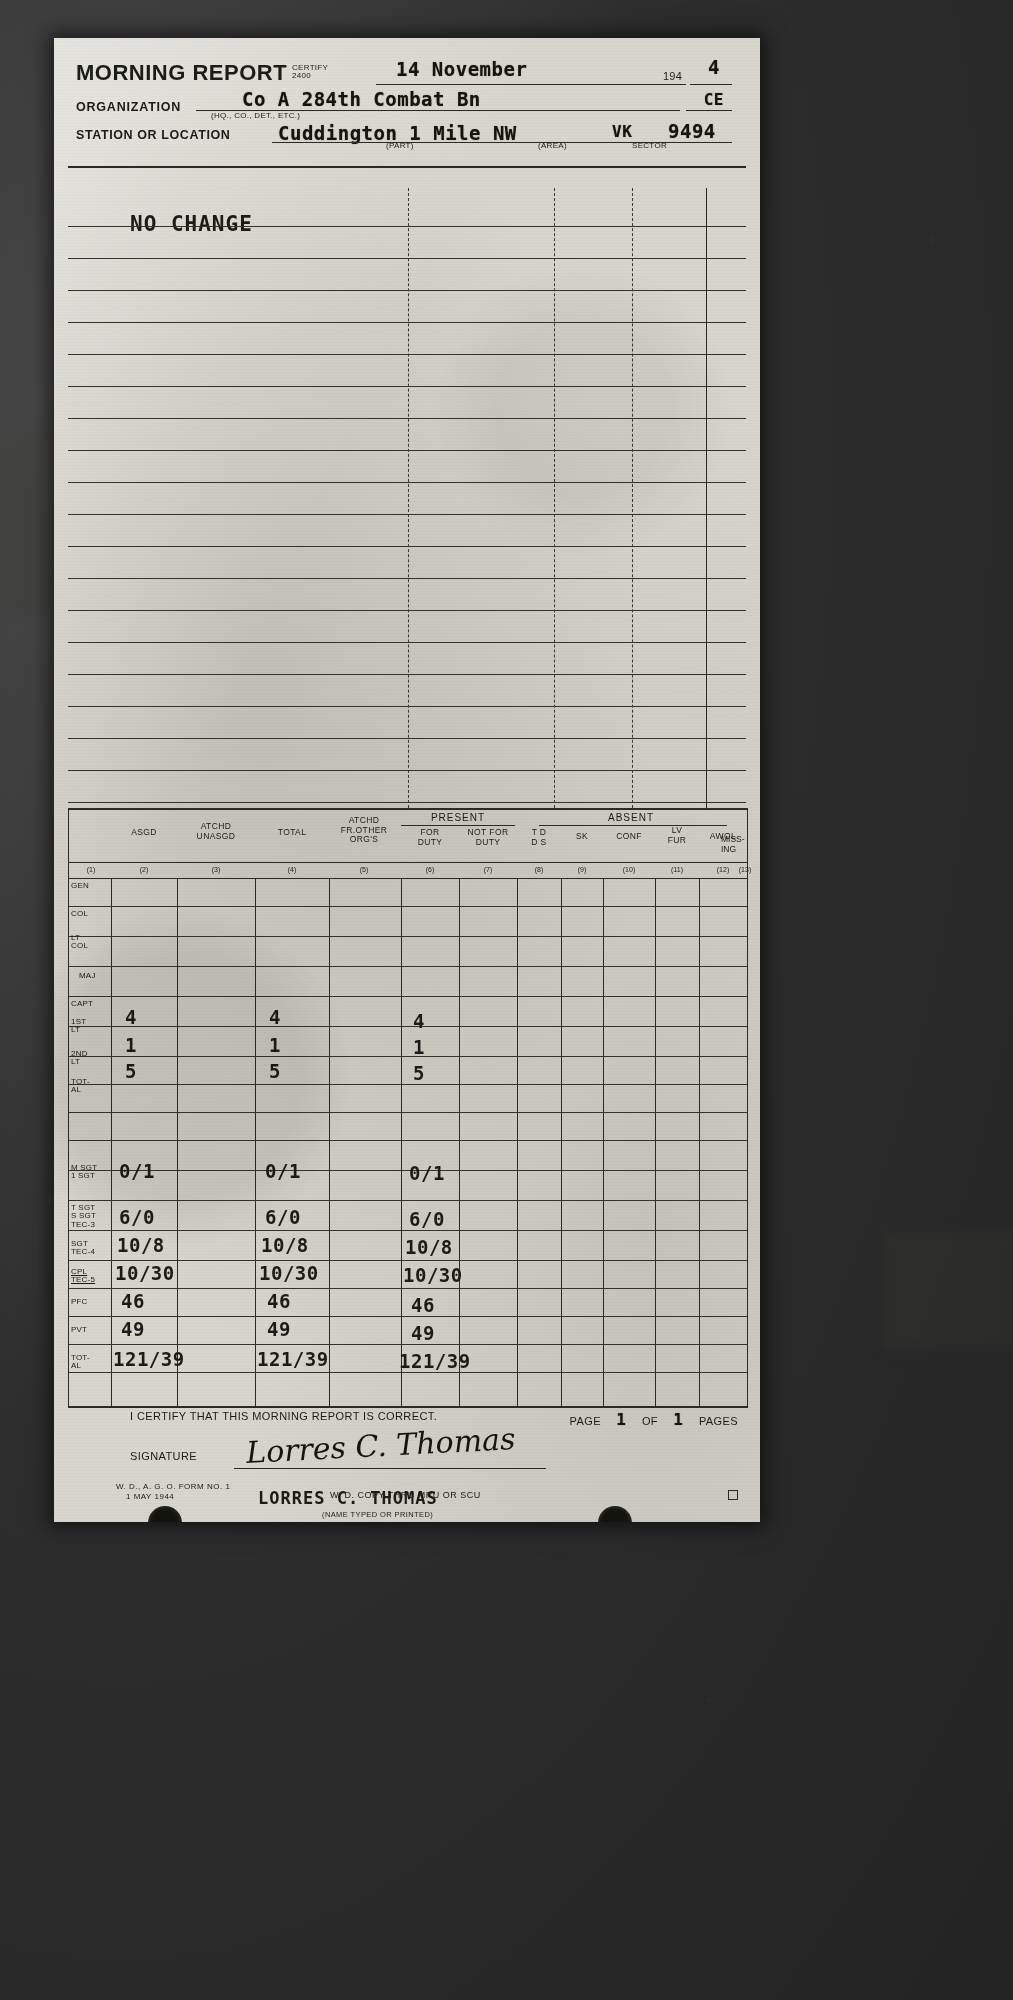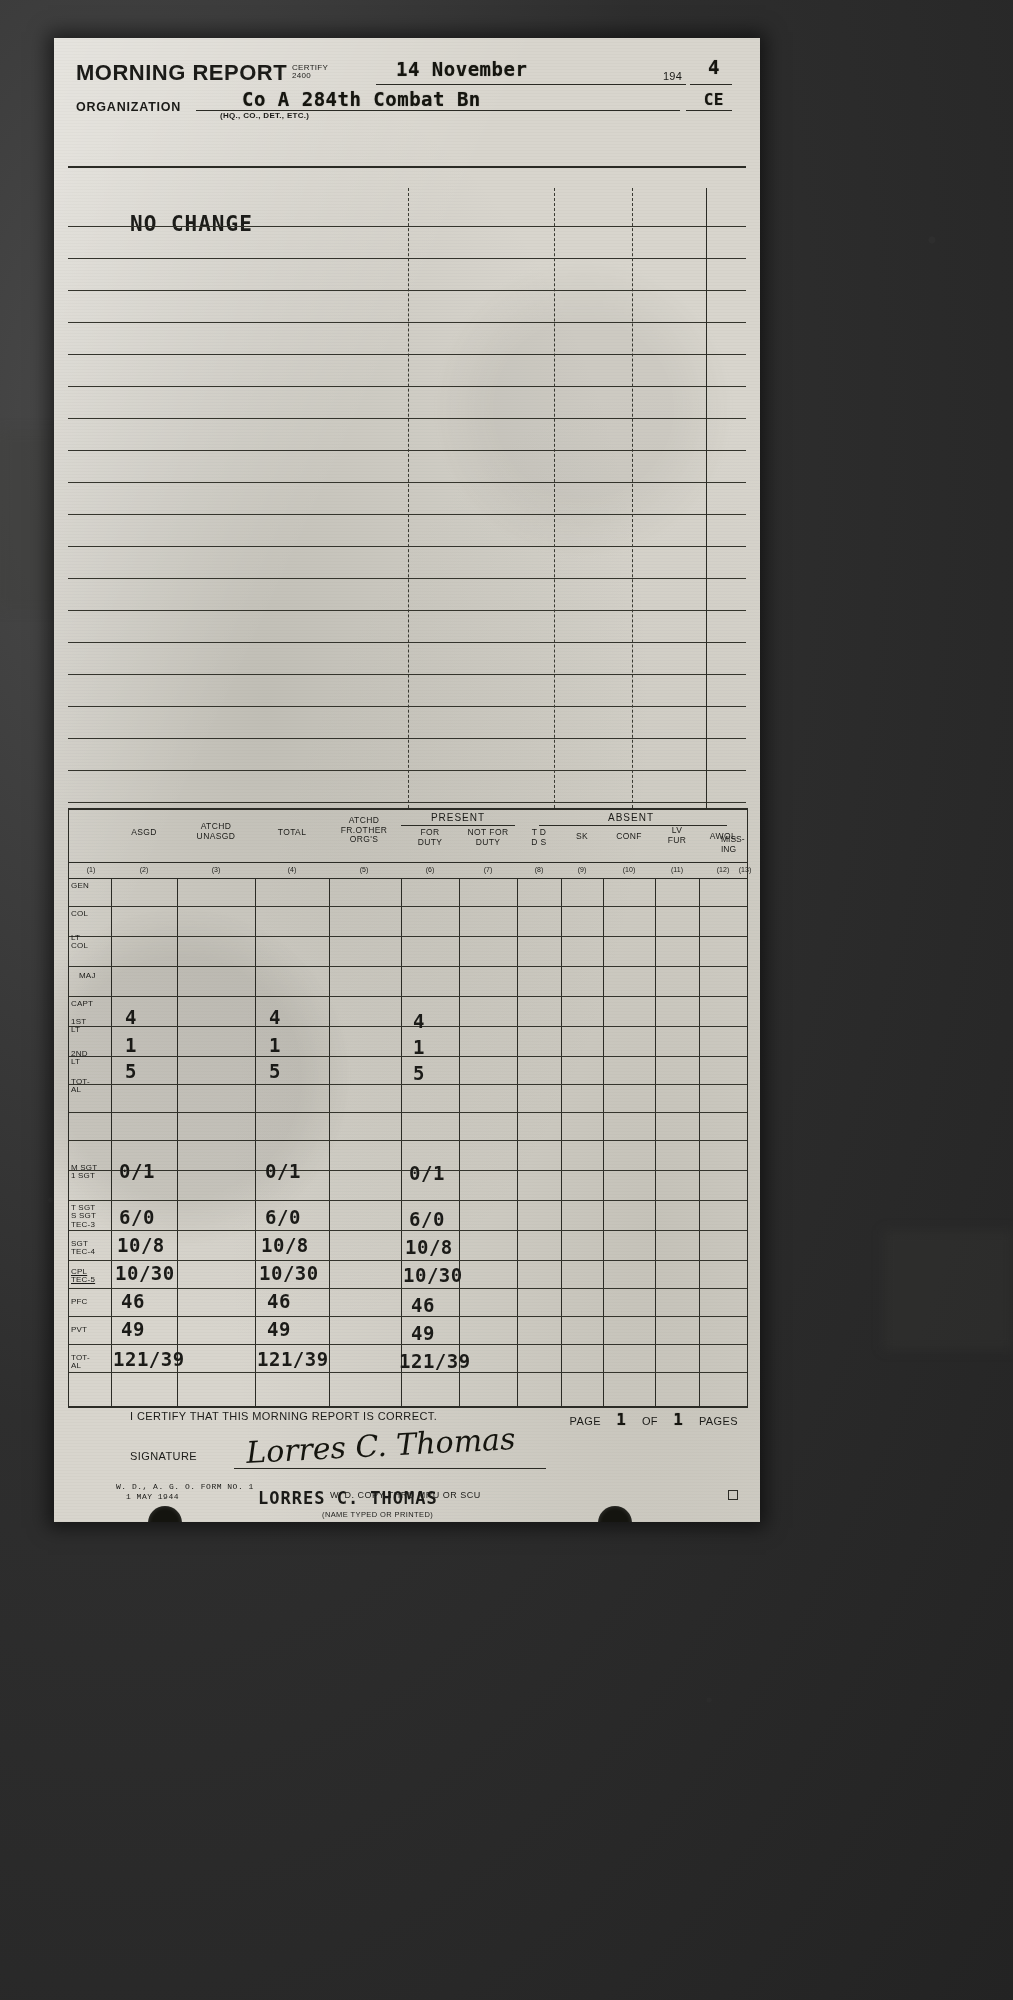--- a/index.html
+++ b/index.html
@@ -248,21 +248,20 @@
     border-radius: 50%;
     background: #14140f;
     box-shadow: inset 0 0 5px rgba(255,255,255,.18);
   }
   .formno {
     position: absolute;
     left: 62px; top: 1444px;
     font-size: 8px;
     letter-spacing: .5px;
     line-height: 1.3;
-    font-family: Liberation Mono, monospace;
   }
   .wdcopy {
     position: absolute;
     left: 276px; top: 1452px;
     font-size: 9px;
     letter-spacing: .5px;
   }
   .smallsq {
     position: absolute;
     right: 22px; top: 1452px;
@@ -298,26 +297,36 @@
       <div class="hand" style="position:absolute;left:320px;top:0;">14 November</div>
       <div class="lbl" style="position:absolute;right:64px;top:12px;font-size:11px;">194</div>
       <div class="hand" style="position:absolute;right:26px;top:-2px;">4</div>
       <div class="rule" style="left:300px;right:60px;top:26px;"></div>
       <div class="rule" style="right:14px;top:26px;width:42px;"></div>
     </div>
 
     <div class="hdr-row" style="height:32px;">
       <div class="lbl" style="position:absolute;left:0;top:12px;font-weight:bold;letter-spacing:.8px;">ORGANIZATION</div>
       <div class="hand" style="position:absolute;left:166px;top:0;">Co A 284th Combat Bn</div>
-      <div class="tiny" style="position:absolute;left:144px;top:24px;font-weight:bold;">(HQ., CO., DET., ETC.)</div>
+      <div class="tiny" style="position:absolute;left:135px;top:24px;">(HQ., CO., DET., ETC.)</div>
       <div class="hand sm" style="position:absolute;right:22px;top:2px;">CE</div>
       <div class="rule" style="left:120px;right:66px;top:22px;"></div>
       <div class="rule" style="right:14px;top:22px;width:46px;"></div>
     </div>
 
+    <div class="hdr-row" style="height:34px;">
+      <div class="lbl" style="position:absolute;left:0;top:8px;font-weight:bold;letter-spacing:.6px;">STATION OR LOCATION</div>
+      <div class="hand" style="position:absolute;left:202px;top:2px;">Cuddington 1 Mile NW</div>
+      <div class="tiny" style="position:absolute;left:310px;top:22px;">(PART)</div>
+      <div class="tiny" style="position:absolute;left:462px;top:22px;">(AREA)</div>
+      <div class="tiny" style="position:absolute;left:556px;top:22px;">SECTOR</div>
+      <div class="hand sm" style="position:absolute;left:536px;top:2px;">VK</div>
+      <div class="hand" style="position:absolute;left:592px;top:0;">9494</div>
+      <div class="rule" style="left:196px;right:14px;top:22px;"></div>
+    </div>
   </div>
 
   <div class="names">
 
     <div class="row-lines">
       <div class="nochange">NO CHANGE</div>
 
       <div class="hline" style="top:38px;"></div>
       <div class="hline" style="top:70px;"></div>
       <div class="hline" style="top:102px;"></div>

